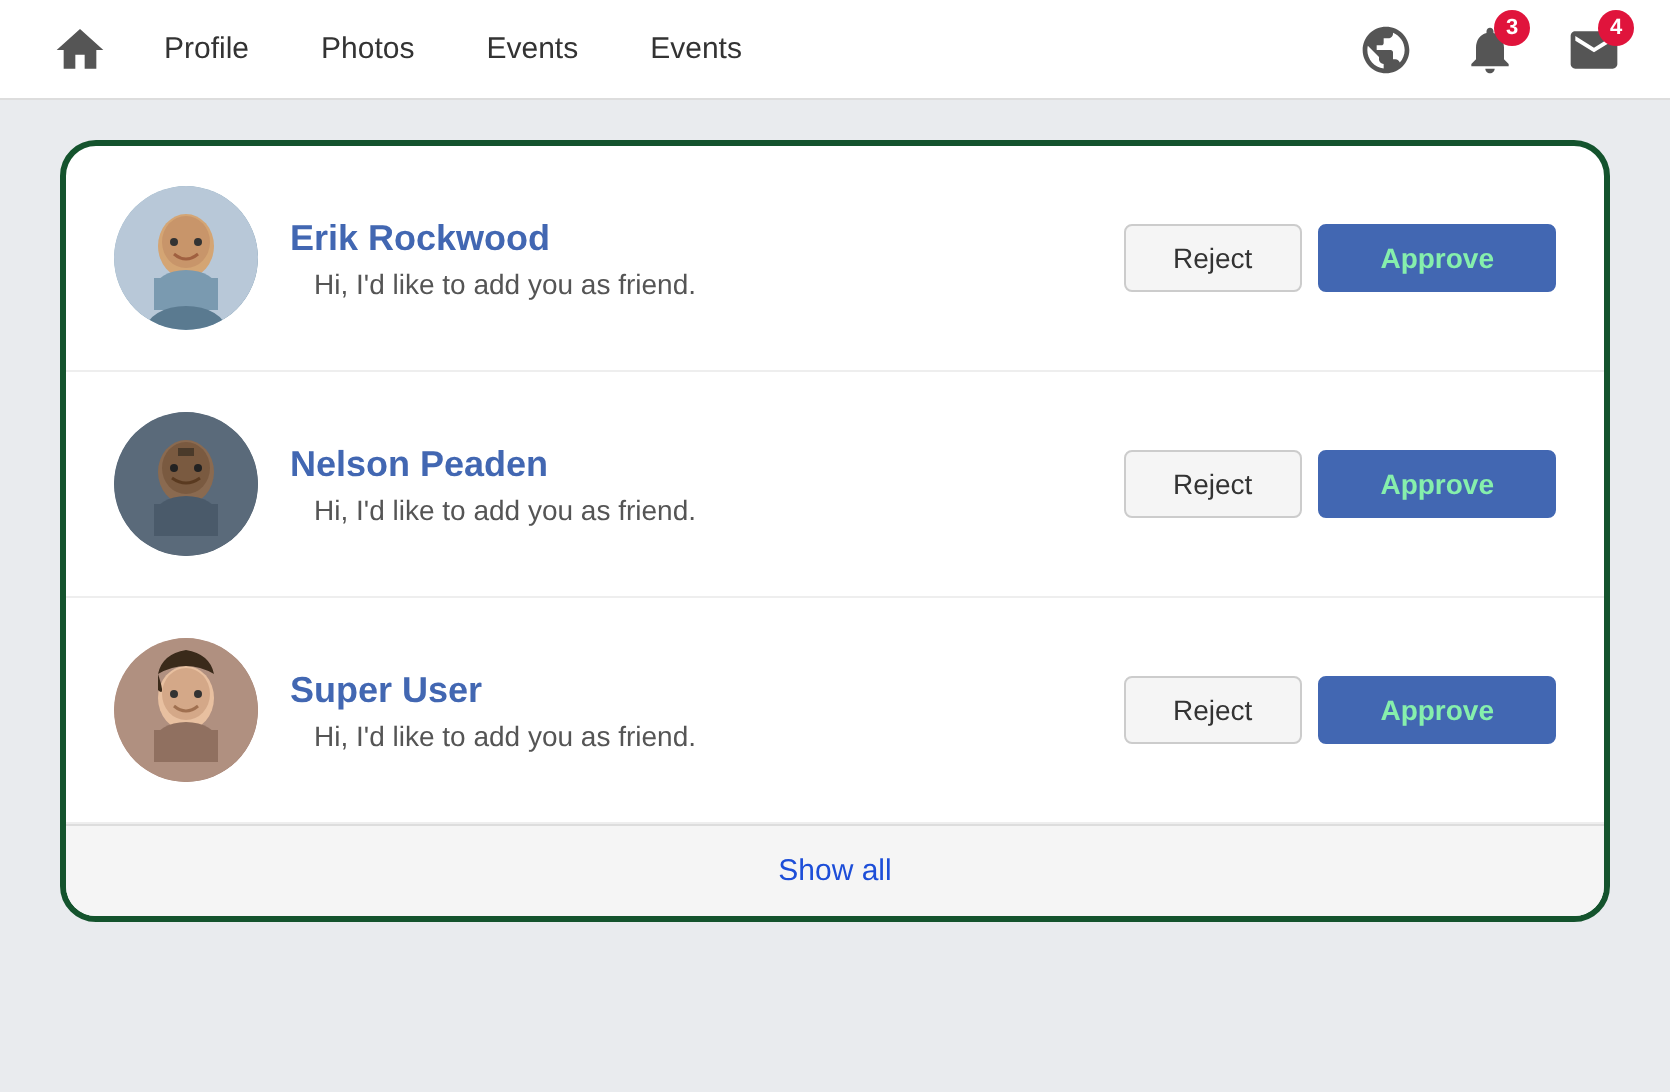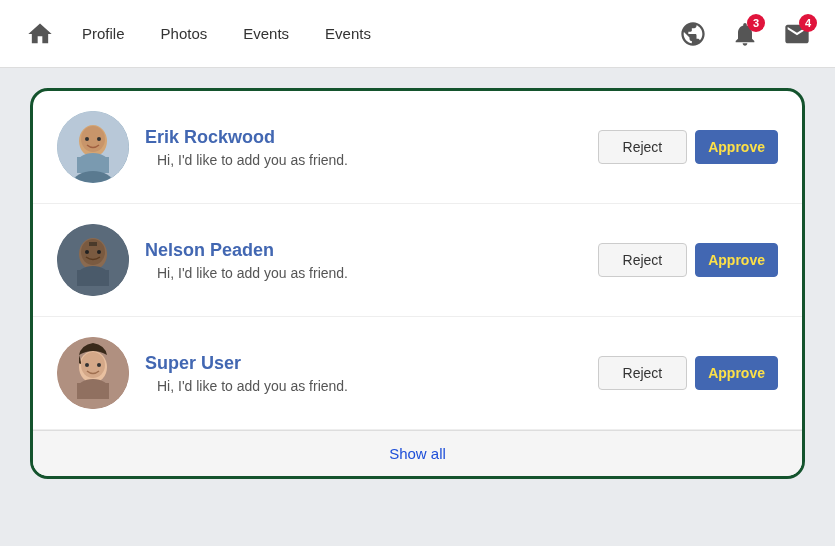--- a/index.html
+++ b/index.html
@@ -10,21 +10,21 @@
       height: 546px;
       overflow: hidden;
     }
 
     
     .navbar {
       display: flex;
       align-items: center;
       background: #fff;
       border-bottom: 1px solid #ddd;
-      height: 68px;
+      height: 50px;
       padding: 0 16px;
       gap: 0;
     }
     .nav-home {
       display: flex;
       align-items: center;
       justify-content: center;
       width: 48px;
       height: 48px;
       cursor: pointer;
@@ -150,26 +150,26 @@
       padding: 8px 24px;
       background: #f5f5f5;
       border: 1px solid #ccc;
       border-radius: 4px;
       font-size: 14px;
       color: #333;
       cursor: pointer;
       font-weight: 500;
     }
     .btn-approve {
-      padding: 8px 12px;
+      padding: 8px 30px;
       background: #4267B2;
       border: 1px solid #4267B2;
       border-radius: 4px;
       font-size: 14px;
-      color: #fde047;
+      color: #86efac;
       cursor: pointer;
       font-weight: 600;
     }
 
     
     .show-all {
       background: #f5f5f5;
       border-top: 1px solid #ddd;
       text-align: center;
       padding: 14px;

